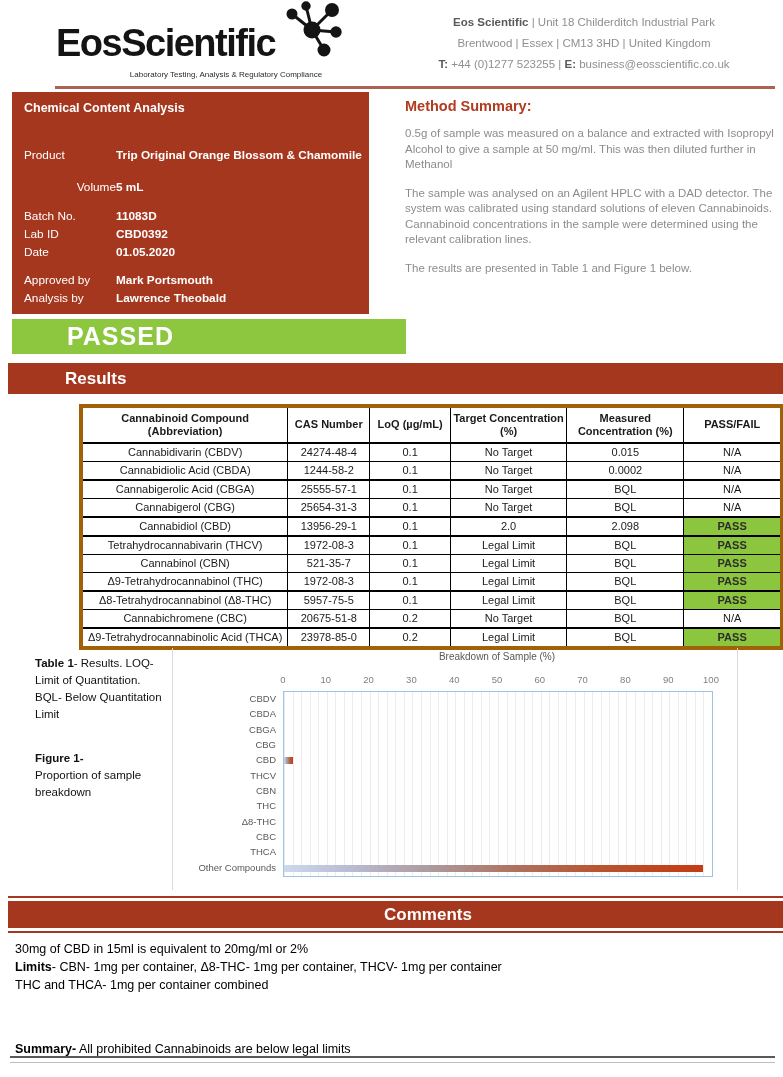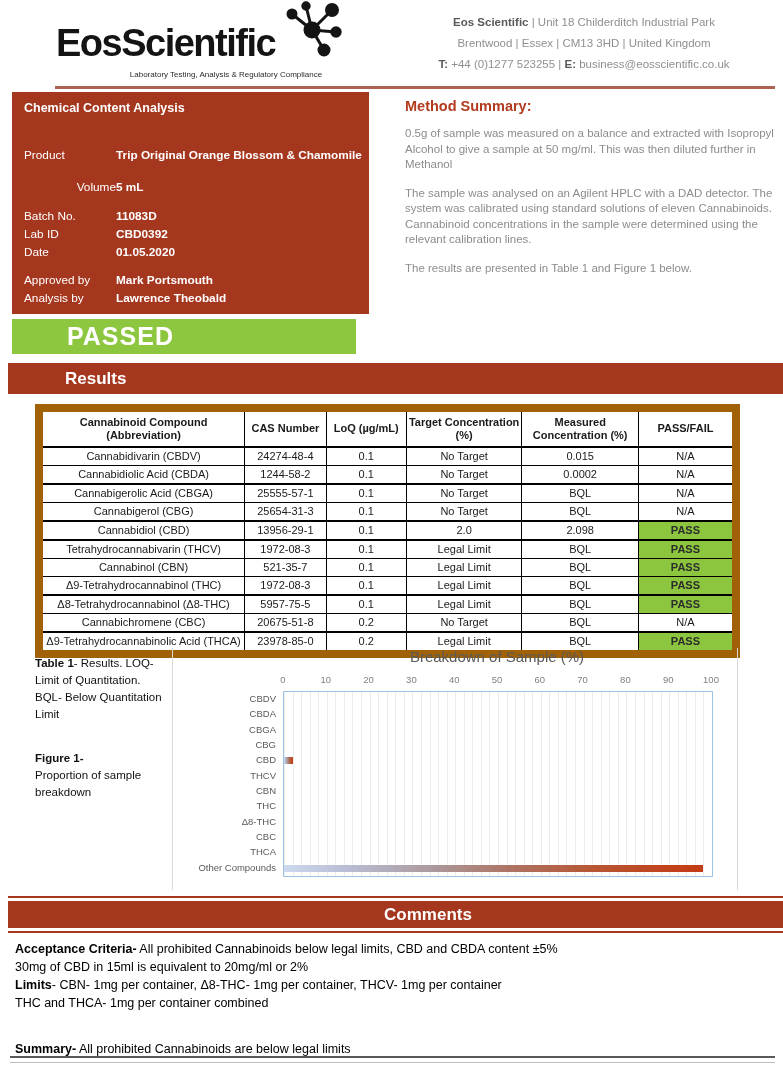--- a/index.html
+++ b/index.html
@@ -26,50 +26,50 @@
   .ib-value{font-weight:700;white-space:nowrap;}
   .ib-group:nth-child(1){margin-bottom:14px;}
   .ib-group:nth-child(2){margin-bottom:11px;text-align:right;}
 
   
   .method{left:405px;top:98px;width:372px;}
   .method-h{font-size:14.5px;font-weight:700;color:#b23a1e;margin:0 0 12px 0;}
   .method-p{font-size:11.5px;line-height:15.5px;color:#8c8c8c;margin:0 0 13px 0;}
 
   
-  .passed{left:12px;top:319px;width:344px;height:35px;background:#8dc63f;color:#fff;
+  .passed{left:12px;top:319px;width:394px;height:35px;background:#8dc63f;color:#fff;
           font-size:25px;font-weight:700;line-height:35px;padding-left:55px;
           box-sizing:border-box;letter-spacing:1px;}
   .redbar{left:8px;width:775px;background:#a6371f;color:#fff;font-weight:700;}
   .results-bar{top:363px;height:31px;font-size:17px;line-height:31px;padding-left:57px;box-sizing:border-box;}
   .thinbar{left:8px;width:775px;height:2px;background:#a6371f;}
   .comments-bar{top:901px;height:27px;font-size:17px;line-height:27px;padding-left:65px;box-sizing:border-box;text-align:center;}
 
   
   .rtable{left:35px;top:404px;width:705px;border-collapse:collapse;table-layout:fixed;}
   .rtable th,.rtable td{border:1px solid #000;text-align:center;font-size:11px;
       padding:1px 2px;line-height:13.5px;}
-  .rtable{border:8px solid #a16207;}
+  .rtable{border:4px solid #a16207;margin-left:44px;}
   .rtable th{font-weight:700;height:32px;border-bottom:2px solid #000;}
   .rtable td{height:15px;}
   .rtable tr.thick td{border-bottom-width:2px;}
   .rtable td.pass{background:#8cc63e;font-weight:700;color:#2d2d2d;}
   .c1{width:29.5%;} .c2{width:11.7%;} .c3{width:11.5%;}
   .c4{width:16.6%;} .c5{width:16.7%;} .c6{width:14%;}
 
   
   .notes{left:35px;top:655px;width:132px;font-size:11.5px;line-height:17px;color:#111;}
   .notes b{font-weight:700;}
   .fig-note{margin-top:27px;}
   .fig-note .blk{display:block;}
   .vline{width:1px;background:#d9d9d9;top:648px;height:242px;}
 
   
   .chart{left:215px;top:645px;width:524px;}
-  .chart-title{margin-left:68px;width:428px;text-align:center;font-size:15px;color:#595959;
+  .chart-title{margin-left:68px;width:428px;text-align:center;font-size:10px;color:#595959;
                height:28px;line-height:24px;}
   .chart-axis{margin-left:68px;width:428px;height:18px;position:relative;font-size:9.5px;color:#7f7f7f;}
   .tick{position:absolute;top:1px;transform:translateX(-50%);}
   .chart-body{display:flex;}
   .chart-cats{width:68px;height:184px;display:flex;flex-direction:column;}
   .cat-label{flex:1 1 0;display:flex;align-items:center;justify-content:flex-end;
              padding-right:7px;font-size:9.5px;color:#595959;white-space:nowrap;}
   .chart-plot{width:428px;height:184px;border:1px solid #9dc3e6;box-sizing:content-box;
       background-image:repeating-linear-gradient(90deg,#ececec 0px,#ececec 1px,transparent 1px,transparent 2%);
       display:flex;flex-direction:column;}
@@ -334,21 +334,20 @@
         </div>
       </div>
   </div>
 </div>
 
 <div class="abs thinbar" style="top:896px;"></div>
 <div class="abs redbar comments-bar">Comments</div>
 <div class="abs thinbar" style="top:931px;"></div>
 
 <div class="abs comments-text">
-    <div class="comment-line"><span class="b">Acceptance Criteria-</span> All prohibited Cannabinoids below legal limits, CBD and CBDA content ±5%</div>
     <div class="comment-line">30mg of CBD in 15ml is equivalent to 20mg/ml or 2%</div>
     <div class="comment-line"><span class="b">Limits</span>- CBN- 1mg per container, Δ8-THC- 1mg per container, THCV- 1mg per container</div>
     <div class="comment-line">THC and THCA- 1mg per container combined</div>
   </div>
 
 <div class="abs summary">
   <span class="b">Summary-</span><span> All prohibited Cannabinoids are below legal limits</span>
 </div>
 <div class="abs summary-rule"></div>
 

